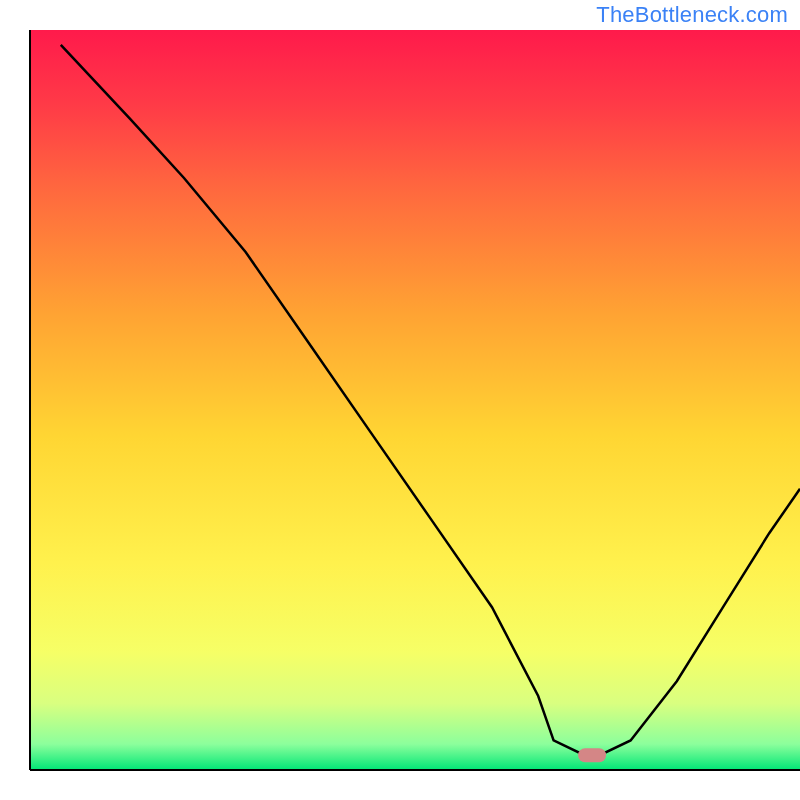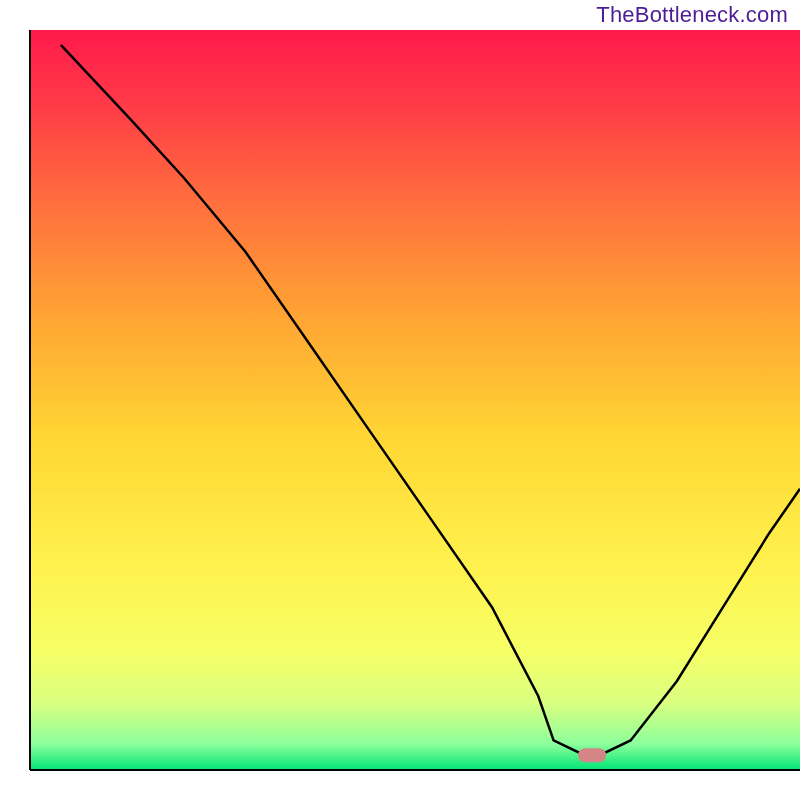--- a/index.html
+++ b/index.html
@@ -12,21 +12,21 @@
   }
   .canvas {
     position: relative;
     width: 800px;
     height: 800px;
   }
   .watermark {
     position: absolute;
     top: 2px;
     right: 12px;
-    color: #4c1d95;
+    color: #3b82f6;
     font-size: 22px;
     font-weight: 400;
     letter-spacing: 0.2px;
     z-index: 3;
   }
   svg.plot {
     position: absolute;
     left: 0;
     top: 0;
     width: 800px;

